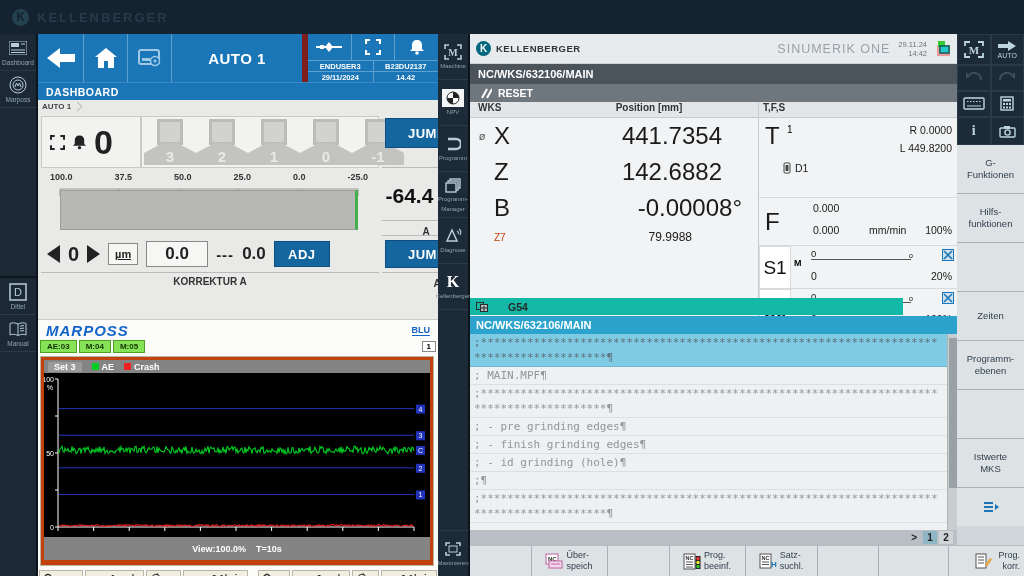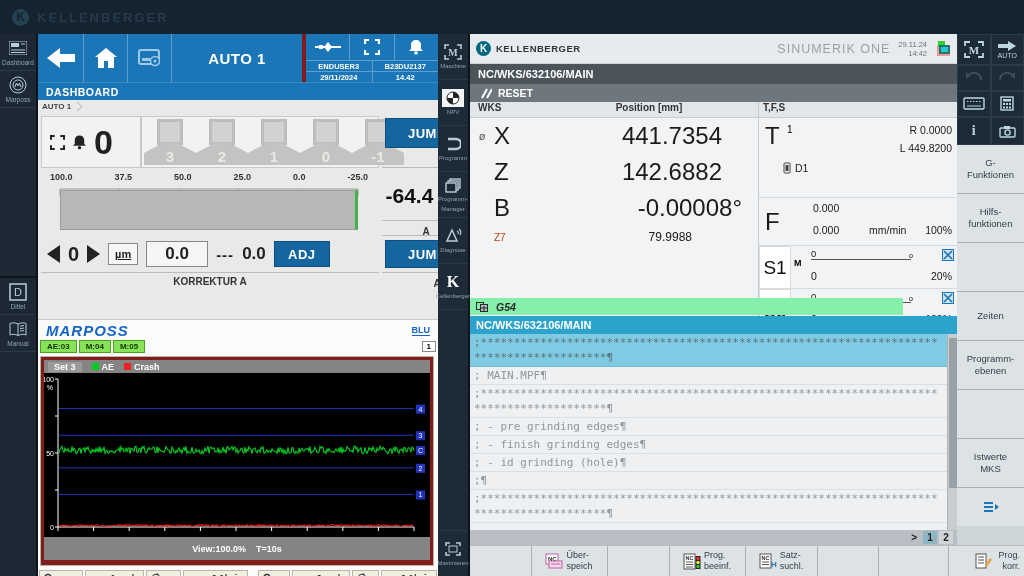--- a/index.html
+++ b/index.html
@@ -19,21 +19,21 @@
   .rail-item { width:100%; padding:5px 0 4px; display:flex; flex-direction:column; align-items:center; gap:2px; border-bottom:1px solid #2a3a49; cursor:pointer; }
   .rail-item .lbl { font-size:6.5px; color:#8fa3b0; }
   .rail-ico { width:20px; height:18px; display:flex; align-items:center; justify-content:center; color:#b9cdd6; }
   #left-rail-lower { border-top:2px solid #0d141c; margin-top:168px; }
 
   
   #dash { left:38px; top:34px; width:400px; height:542px; background:#e9e9e7; }
   #dash-nav { left:0; top:0; width:400px; height:48px; background:#1b76b8; display:flex; }
   .nav-btn { height:48px; border-right:1px solid #5da0cd; display:flex; align-items:center; justify-content:center; color:#fff; cursor:pointer; }
   #nav-title { flex:1; color:#fff; font-weight:bold; font-size:15px; display:flex; align-items:center; justify-content:center; letter-spacing:.5px; }
-  #nav-info { width:136px; border-left:4px solid #7f1d1d; display:flex; flex-direction:column; }
+  #nav-info { width:136px; border-left:6px solid #7f1d1d; display:flex; flex-direction:column; }
   #nav-info .irow { display:flex; height:26px; }
   #nav-info .icell { flex:1; border-left:1px solid #5da0cd; display:flex; align-items:center; justify-content:center; color:#fff; }
   #nav-info .icell:first-child { border-left:none; }
   #nav-info .trow { display:flex; height:11px; border-top:1px solid #5da0cd; }
   #nav-info .tcell { flex:1; border-left:1px solid #5da0cd; color:#fff; font-size:7.5px; font-weight:bold; display:flex; align-items:center; justify-content:center; }
   #nav-info .tcell:first-child { border-left:none; }
   #dash-title { left:0; top:48px; width:400px; height:18px; background:#1b76b8; color:#fff; font-weight:bold; font-size:10.5px; display:flex; align-items:center; padding-left:8px; letter-spacing:.5px; border-top:1px solid #3c8ac2; }
   #crumb { left:4px; top:68px; font-size:8px; font-weight:bold; color:#444; display:flex; align-items:center; gap:3px; }
   #crumb .chev { width:7px; height:7px; border-top:1px solid #bbb; border-right:1px solid #bbb; transform:rotate(45deg); }
 
@@ -49,21 +49,21 @@
   #dash-val { font-size:21px; font-weight:bold; color:#111; }
   .stepbox { border:1px solid #888; background:#f6f6f4; font-weight:bold; color:#222; display:flex; align-items:center; justify-content:center; }
   .tri { width:0; height:0; cursor:pointer; }
   .tri.left { border-top:9px solid transparent; border-bottom:9px solid transparent; border-right:13px solid #222; }
   .tri.right { border-top:9px solid transparent; border-bottom:9px solid transparent; border-left:13px solid #222; }
 
   
   #marposs-sec { left:0; top:285px; width:400px; height:257px; background:#fbfbfa; border-top:1px solid #c9c9c7; }
   #marposs-logo { color:#1464c8; font-weight:bold; font-style:italic; font-size:15px; letter-spacing:1px; }
   .badge { background:#86e257; border:1px solid #4da024; color:#143305; font-size:8px; font-weight:bold; padding:1px 6px; }
-  #chartframe { background:#7f1d1d; border:1px solid #b9b6a5; }
+  #chartframe { background:#c2410c; border:1px solid #b9b6a5; }
   .chart-grayhdr { background:#848484; color:#fff; font-size:9px; font-weight:bold; display:flex; align-items:center; padding:0 4px; gap:10px; }
   .leg-sw { width:7px; height:7px; display:inline-block; margin-right:3px; }
   #statusrow .fld { background:#f2efe2; border:1px solid #b9b6a5; font-size:9px; font-weight:bold; color:#222; display:flex; align-items:center; justify-content:flex-end; padding:0 4px; height:15px; }
 
   
   #mid-rail { left:438px; top:34px; width:32px; height:542px; background:#1d2a37; border-right:2px solid #0d141c; }
   .mitem { width:100%; height:46px; display:flex; flex-direction:column; align-items:center; justify-content:center; gap:2px; border-bottom:1px solid #2a3a49; cursor:pointer; color:#b9cdd6; }
   .mitem .lbl { font-size:6px; color:#8fa3b0; text-align:center; line-height:1.2; }
   .mitem.sel .icobox { background:#f2f4f5; }
   .icobox { width:22px; height:18px; display:flex; align-items:center; justify-content:center; }
@@ -77,21 +77,21 @@
   #sinu-dt { text-align:right; font-size:7.5px; color:#6a747a; line-height:1.2; margin:0 8px; }
   #pathbar { height:20px; background:#4b545b; color:#fff; font-size:11px; font-weight:bold; display:flex; align-items:center; padding-left:8px; }
   #resetbar { height:18px; background:#6e777d; color:#fff; font-size:10.5px; font-weight:bold; display:flex; align-items:center; padding-left:8px; gap:6px; }
   #colhdr { height:16px; background:#e2e6e9; border-bottom:1px solid #c6ccd0; display:flex; font-size:10px; font-weight:bold; color:#333; }
   .axis-name { font-size:24px; color:#1a1a1a; }
   .axis-val { font-size:24px; color:#1a1a1a; text-align:right; }
   .tfs-big { font-size:24px; color:#1a1a1a; }
   .tfs-sm { font-size:10.5px; color:#1a1a1a; }
   .spinbox { background:#fff; border:1px solid #d7dbde; font-size:19px; color:#111; display:flex; align-items:center; justify-content:center; }
   .sline { border-bottom:1px solid #555; }
-  #g54bar { background:#86efac; color:#2a2a2a; font-size:10.5px; font-weight:bold; display:flex; align-items:center; gap:8px; padding-left:6px;font-style:italic; }
+  #g54bar { background:#14b8a6; color:#2a2a2a; font-size:10.5px; font-weight:bold; display:flex; align-items:center; gap:20px; padding-left:6px; }
   #edhdr { background:#2ba3cd; color:#fff; font-size:11px; font-weight:bold; display:flex; align-items:center; padding-left:6px; }
   #edlines { background:#eef0f1; overflow:hidden; font-family:"DejaVu Sans Mono", monospace; font-size:11px; color:#8e979c; }
   .edl { border-bottom:1px solid #dcdfe1; padding:1px 4px; line-height:15px; white-space:normal; word-break:break-all; }
   .edl.sel { background:#7fcbe3; color:#5d7079; border-bottom-color:#6db7cf; }
   #edfoot { background:#b9bfc4; display:flex; align-items:center; justify-content:flex-end; gap:2px; padding-right:4px; font-size:10px; font-weight:bold; color:#222; }
   .pagebox { width:14px; height:13px; display:flex; align-items:center; justify-content:center; background:#cfd4d7; }
   .pagebox.sel { background:#8fb6c4; }
   #edscroll { background:#c8cdd0; border-left:1px solid #aeb4b8; }
   #edthumb { background:#9aa1a6; }
 

